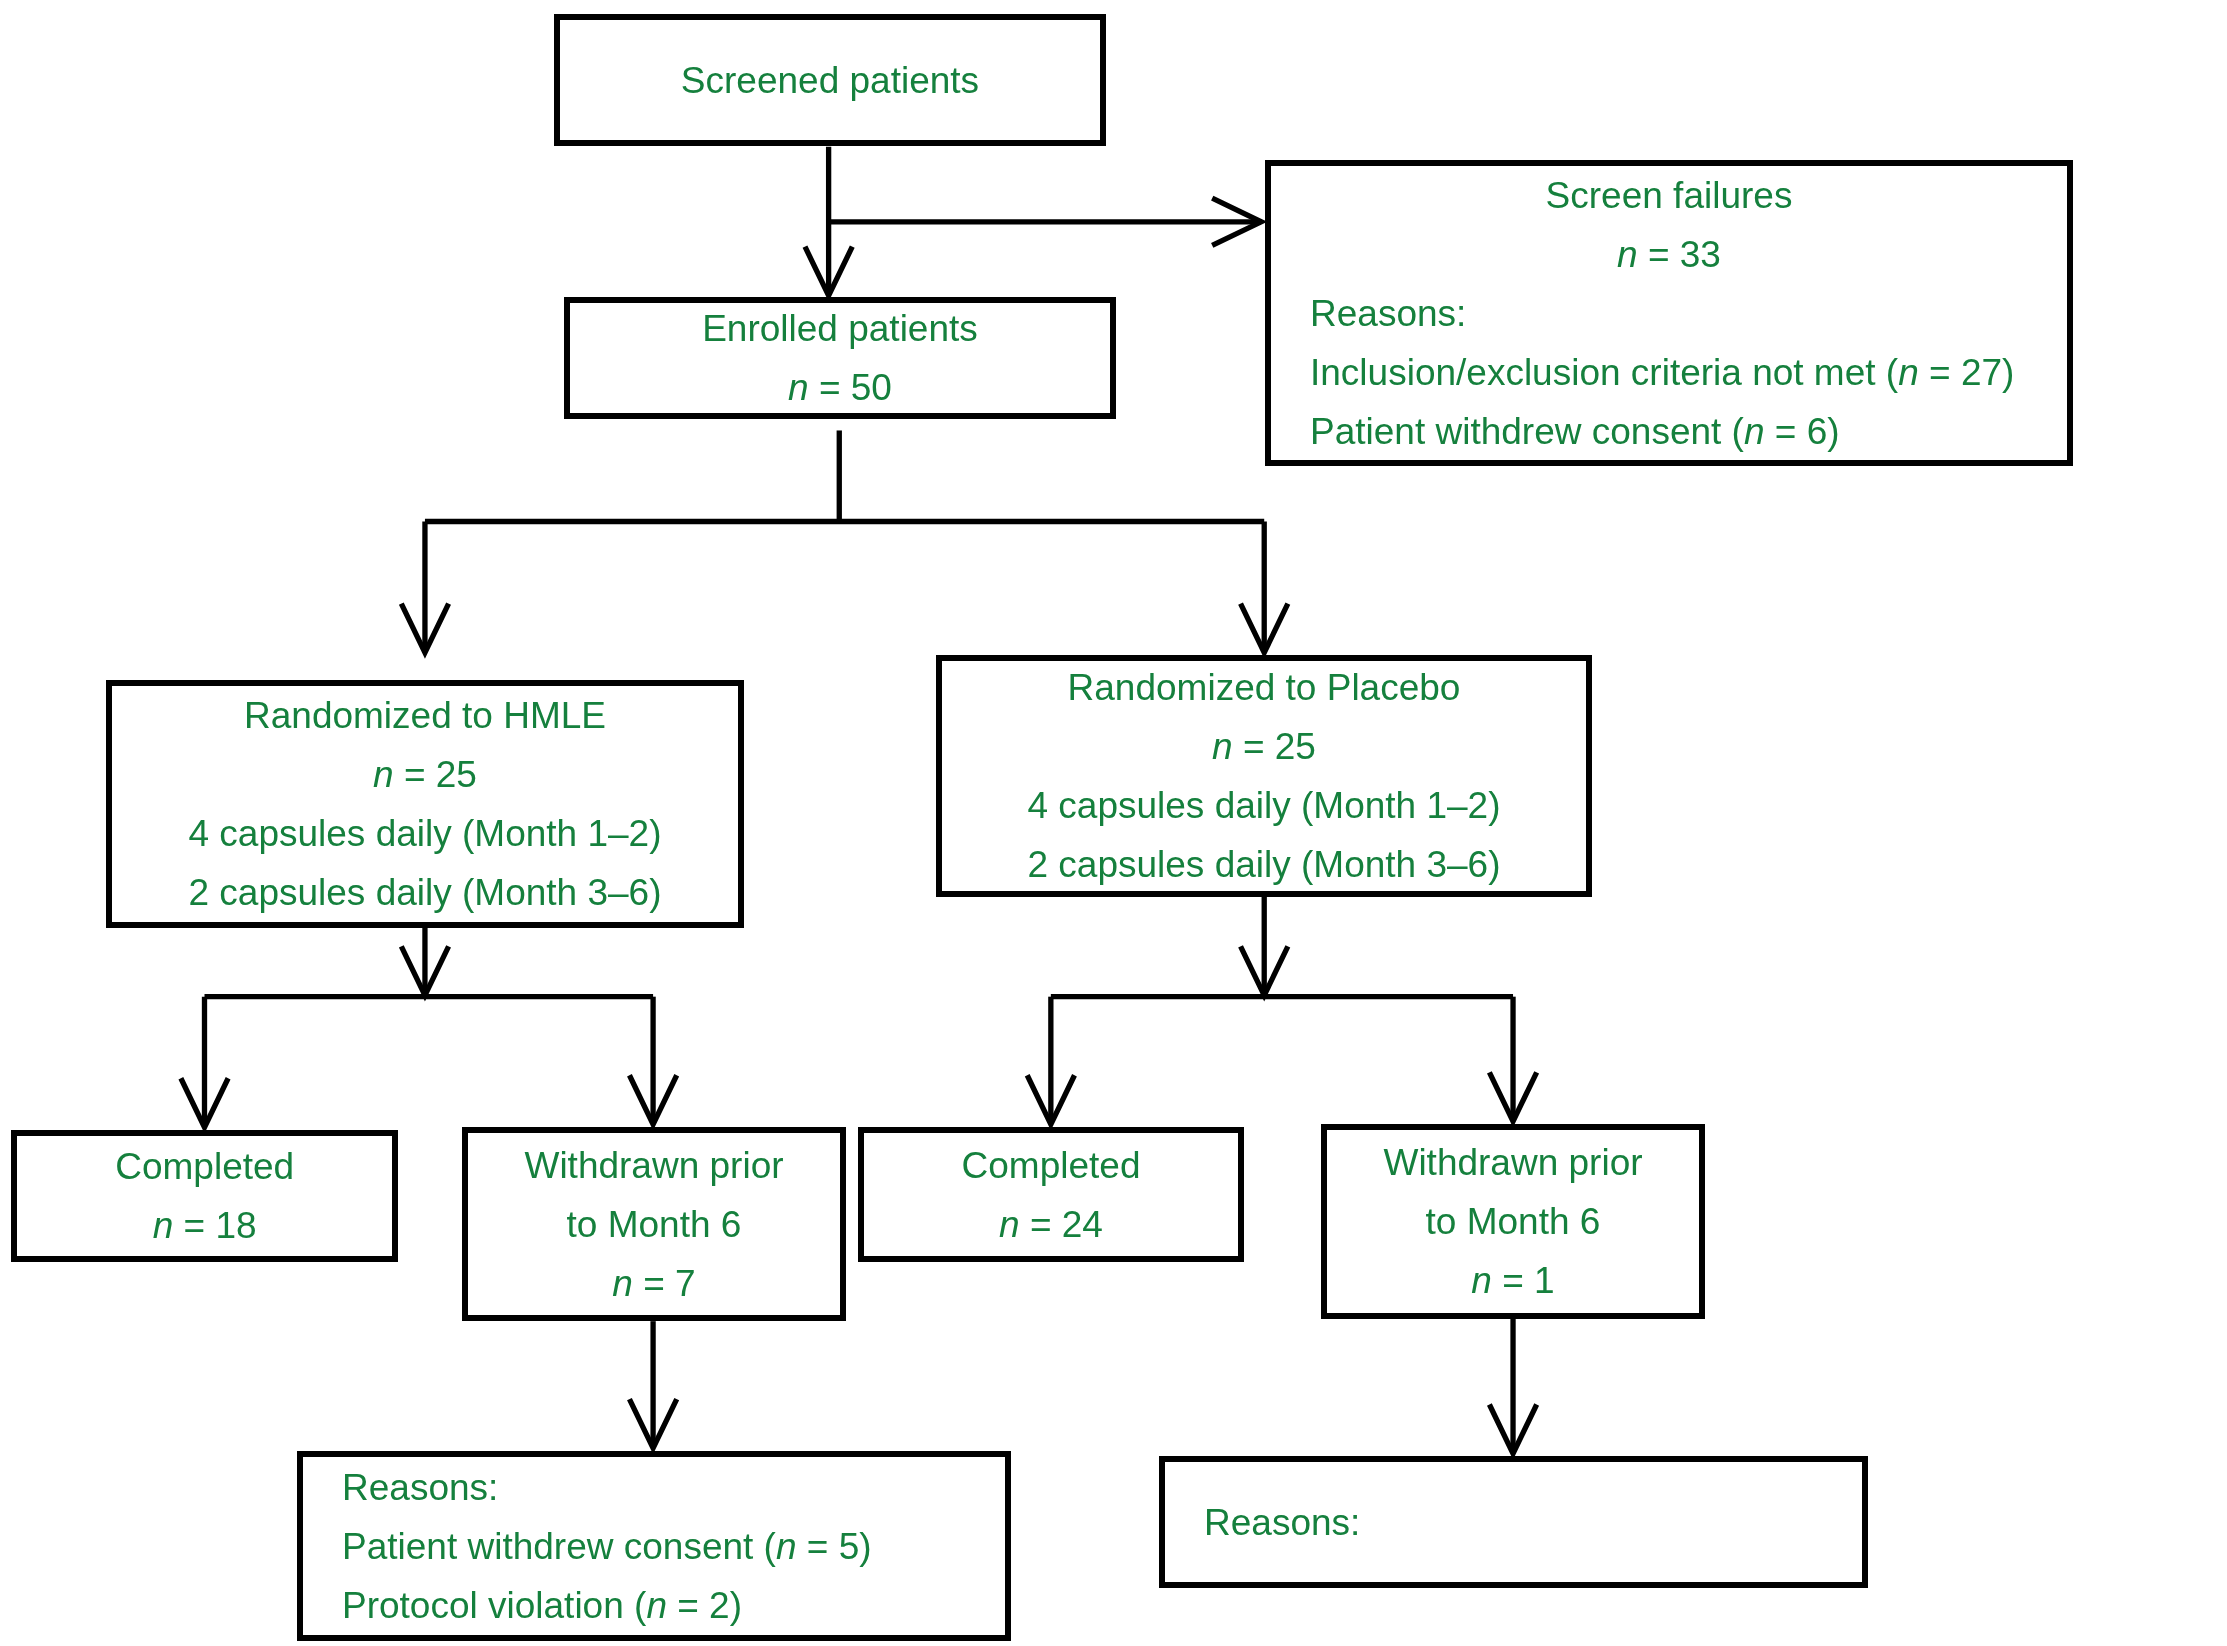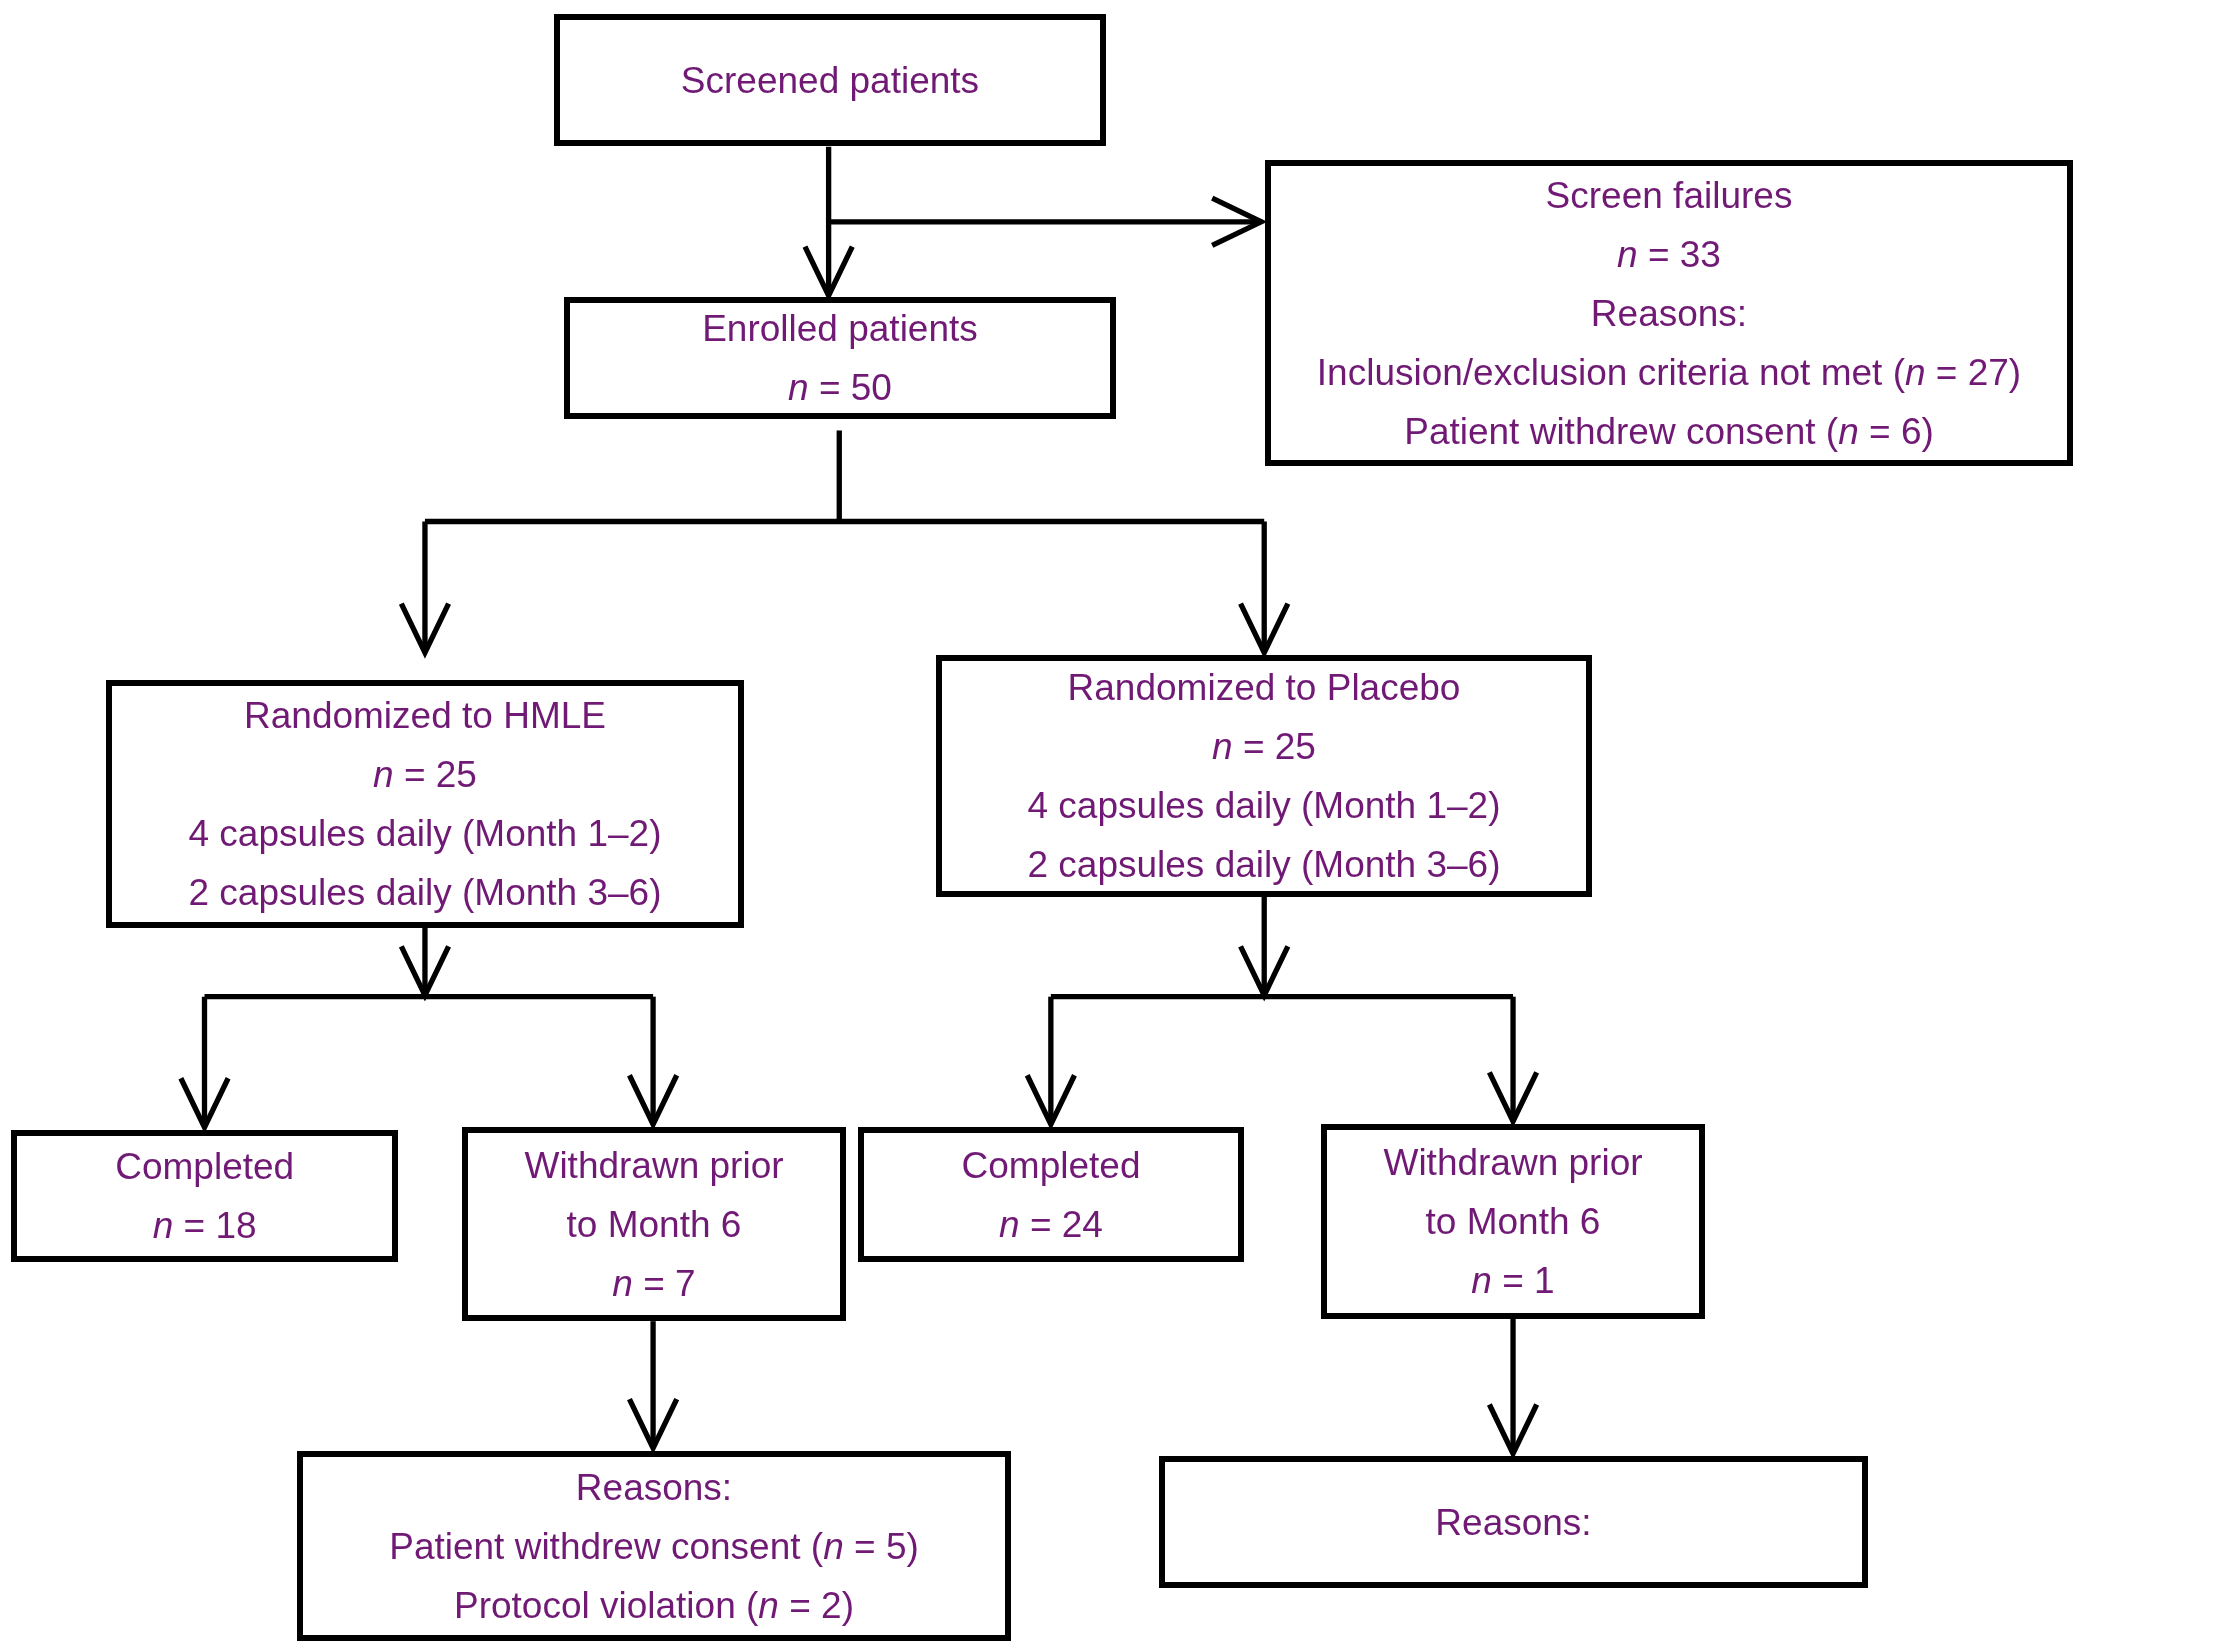--- a/index.html
+++ b/index.html
@@ -22,25 +22,25 @@
     border: 6.5px solid #000000;
     background: #ffffff;
     display: flex;
     flex-direction: column;
     justify-content: center;
     z-index: 2;
   }
   .line {
     font-size: 37px;
     line-height: 59px;
-    color: #701a75;
+    color: #15803d;
     white-space: nowrap;
   }
   .c { text-align: center; }
-  .l { text-align: center; }
+  .l { text-align: left; padding-left: 39px; }
   
   .b-screened          { left: 554px;  top: 14px;   width: 552px;  height: 132px; }
   .b-screenfail        { left: 1265px; top: 160px;  width: 808px; height: 306px; }
   .b-enrolled          { left: 564px;  top: 297px;  width: 552px;  height: 122px; }
   .b-rand-hmle         { left: 106px;  top: 680px; width: 638px; height: 248px; }
   .b-rand-placebo      { left: 936px; top: 655px; width: 656px; height: 242px; }
   .b-completed-hmle    { left: 11.2px;   top: 1130px; width: 387px;  height: 132px; }
   .b-withdrawn-hmle    { left: 462px;  top: 1127px; width: 384px;  height: 194px; }
   .b-completed-placebo { left: 858px; top: 1127px; width: 386px;  height: 135px; }
   .b-withdrawn-placebo { left: 1321px; top: 1124px; width: 384px;  height: 195px; }

